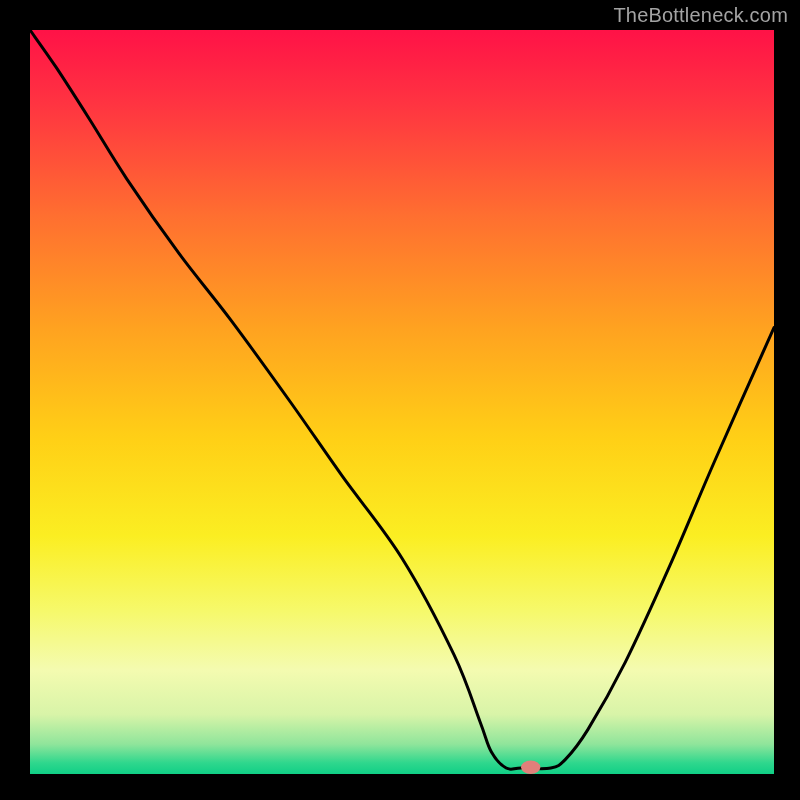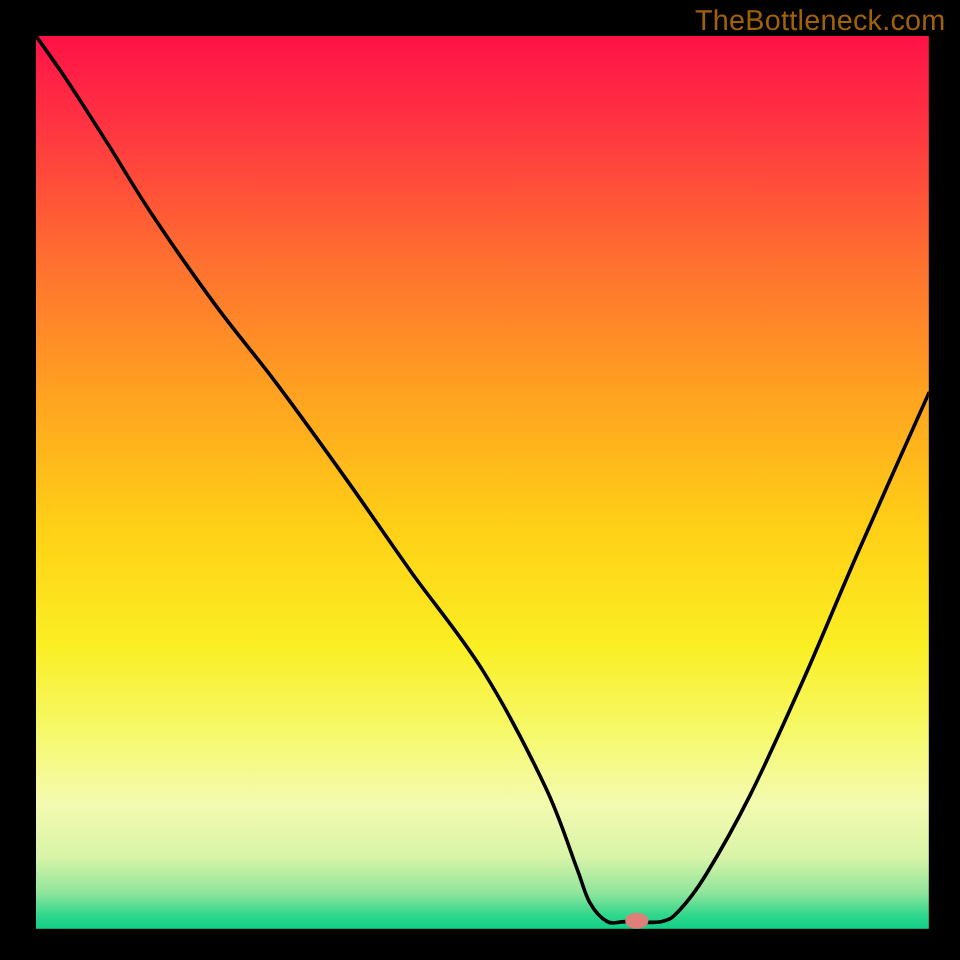--- a/index.html
+++ b/index.html
@@ -12,22 +12,22 @@
   }
   .chart-container {
     position: relative;
     width: 800px;
     height: 800px;
   }
   .watermark {
     position: absolute;
     top: 4px;
     right: 12px;
-    color: #a16207;
-    font-size: 24px;
+    color: #a3a3a3;
+    font-size: 20px;
     font-weight: 500;
     z-index: 20;
     letter-spacing: 0.2px;
   }
   svg {
     position: absolute;
     top: 0;
     left: 0;
   }
 </style>

